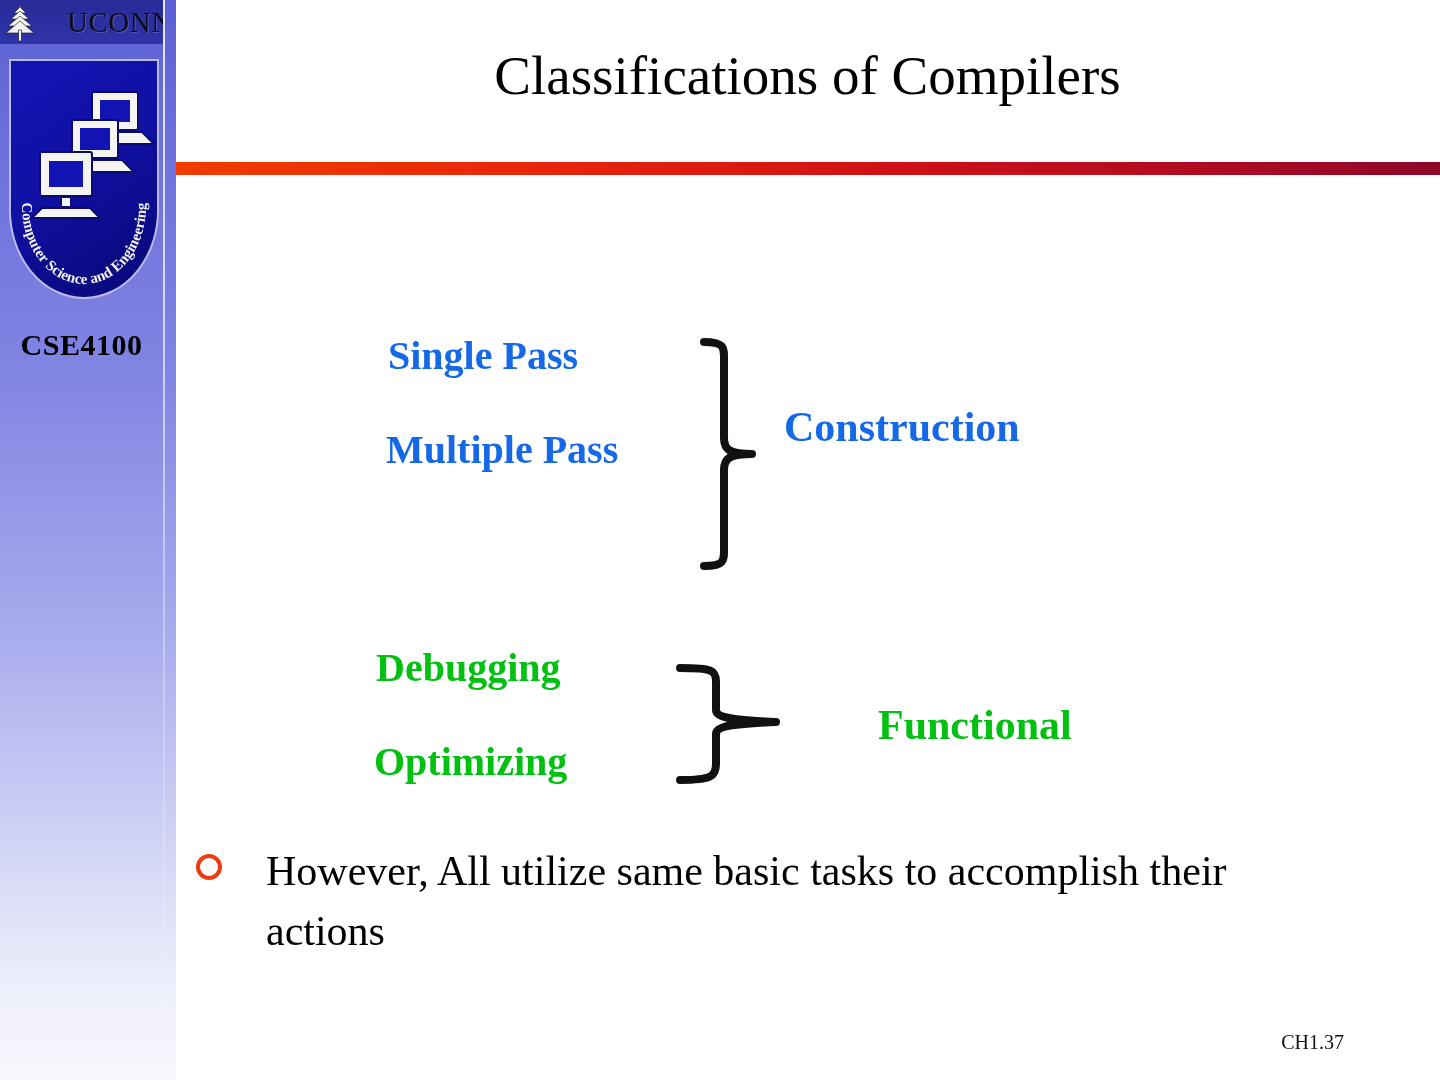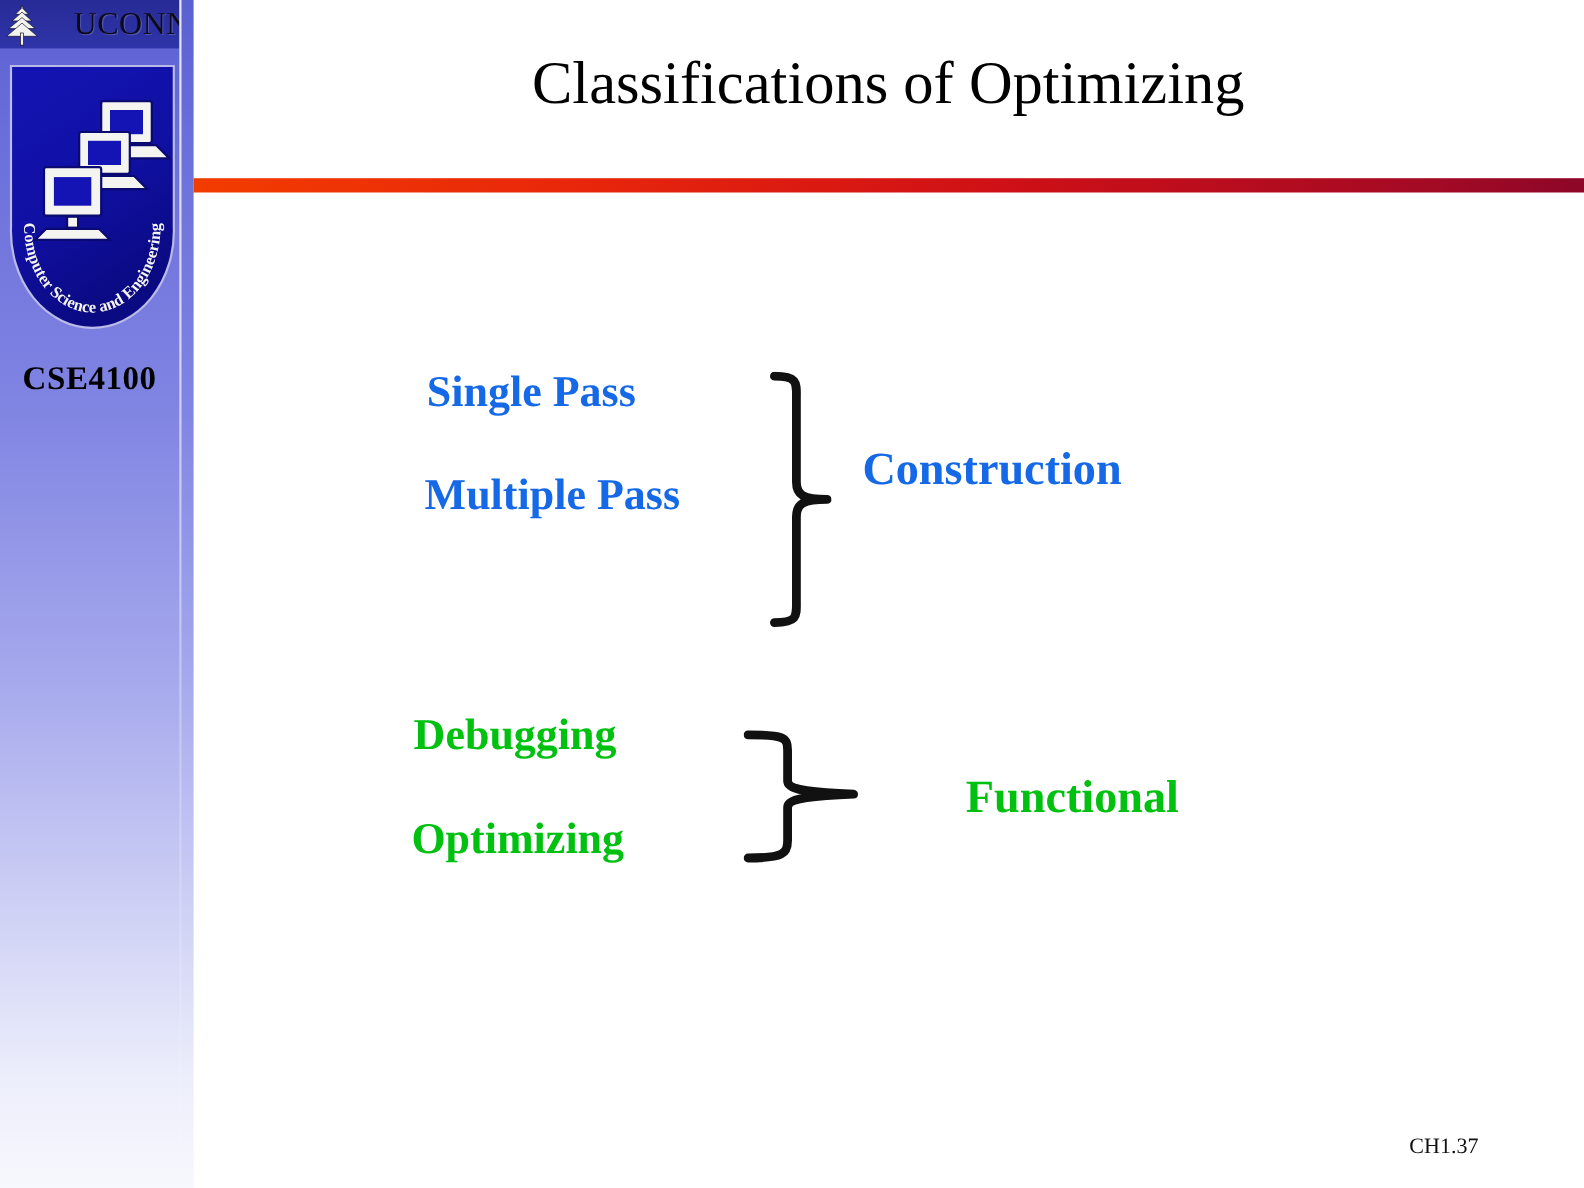--- a/index.html
+++ b/index.html
@@ -232,21 +232,21 @@
           <textPath href="#arcpath" startOffset="50%" text-anchor="middle">Computer Science and Engineering</textPath>
         </text>
       </svg>
     </div>
 
     <div class="course-code">CSE4100</div>
 
     <div class="sidebar-edge"></div>
   </div>
 
-  <div class="title">Classifications of Optimizing</div>
+  <div class="title">Classifications of Compilers</div>
   <div class="title-rule"></div>
 
 
   <div class="grp-item" id="item-single" style="color:#1569E6">Single Pass</div>
   <div class="grp-item" id="item-multiple" style="color:#1569E6">Multiple Pass</div>
 
   <svg class="brace" id="brace-1" viewBox="0 0 56 232">
     <path d="M4 4 C26 4 24 10 24 26 L24 100 C24 112 30 116 52 116
              C30 116 24 120 24 132 L24 206 C24 222 26 228 4 228" fill="none" stroke="#111111" stroke-width="8" stroke-linecap="round" stroke-linejoin="round"></path>
   </svg>
@@ -256,16 +256,20 @@
   <div class="grp-item" id="item-debugging" style="color:#00C010">Debugging</div>
   <div class="grp-item" id="item-optimizing" style="color:#00C010">Optimizing</div>
 
   <svg class="brace" id="brace-2" viewBox="0 0 104 124">
     <path d="M4 6 C36 6 40 8 40 20 L40 48 C40 56 56 58 100 60
              C56 62 40 64 40 72 L40 102 C40 114 36 118 4 118" fill="none" stroke="#111111" stroke-width="8" stroke-linecap="round" stroke-linejoin="round"></path>
   </svg>
 
   <div class="grp-label" id="label-functional" style="color:#00C010">Functional</div>
 
+  <div class="bullet-row" id="bullet-2">
+    <span class="bullet-ring"></span>
+    <span class="bullet-text">However, All utilize same basic tasks to accomplish their actions</span>
+  </div>
 
   <div class="footer-num">CH1.37</div>
 
 </div>
 
 </body></html>

